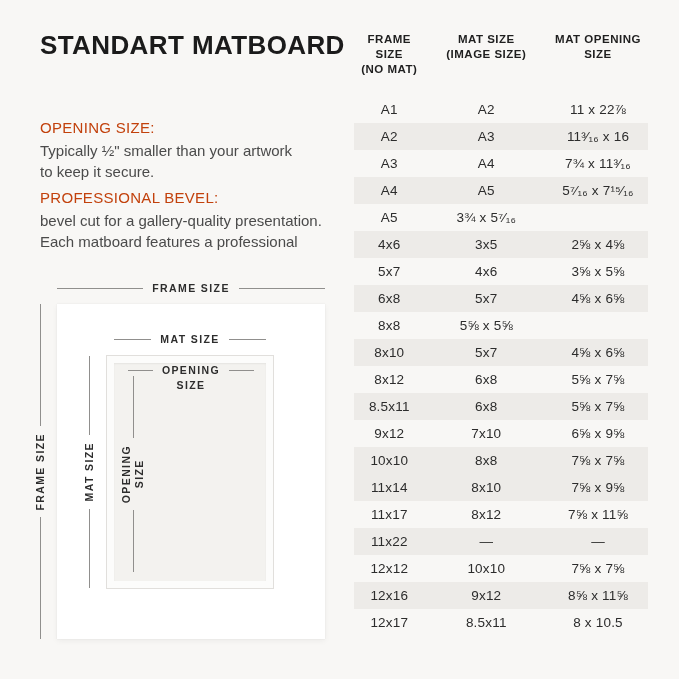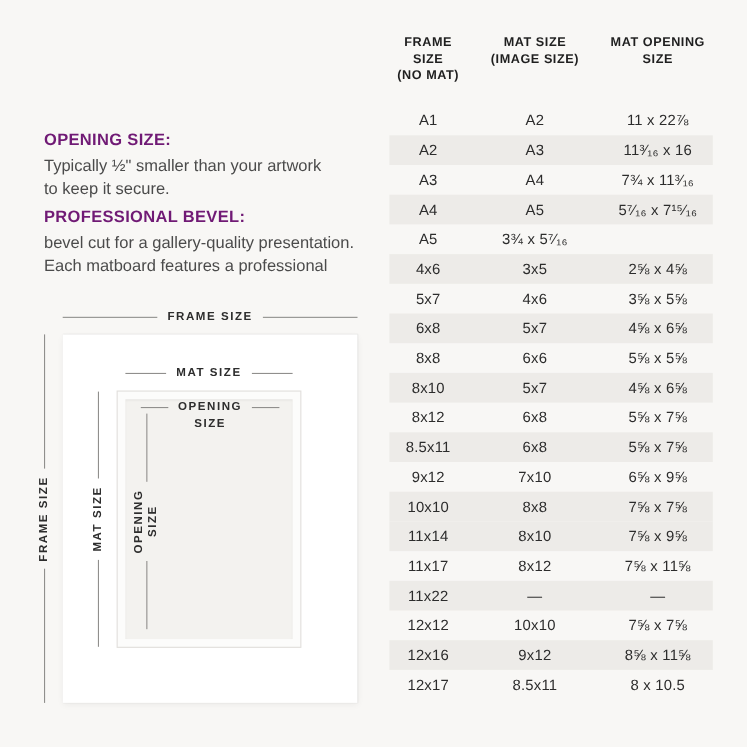--- a/index.html
+++ b/index.html
@@ -14,21 +14,21 @@
 
   
   .title {
     position:absolute; left:40px; top:30px;
     font-size:26px; line-height:30px; font-weight:700;
     letter-spacing:.4px; color:#1b1b1b;
   }
   .info { position:absolute; left:40px; width:300px; }
   .info-opening { top:119px; }
   .info-bevel   { top:189px; }
-  .info-heading { font-size:15px; font-weight:700; letter-spacing:.3px; color:#701a75; margin-bottom:4px; }
+  .info-heading { font-size:15px; font-weight:400; letter-spacing:.3px; color:#c2410c; margin-bottom:4px; }
   .info-line    { font-size:15px; line-height:21px; color:#4b4b4b; }
 
   
   .diagram { position:absolute; left:30px; top:276px; width:302px; height:380px; }
   .frame-rect {
     position:absolute; left:27px; top:28px; width:268px; height:335px;
     background:#ffffff;
     box-shadow:0 0 1px rgba(0,0,0,.10), 0 2px 6px rgba(0,0,0,.05);
     z-index:1;
   }
@@ -70,20 +70,21 @@
   .th { text-align:center; font-size:11.5px; font-weight:700; letter-spacing:.5px; line-height:15px; color:#1f1f1f; }
   .rows { margin-top:19px; }
   .row { display:grid; grid-template-columns:24% 42% 34%; height:27px; align-items:center; }
   .row.shaded { background:#edebe8; }
   .cell { text-align:center; font-size:13.5px; color:#2c2c2c; letter-spacing:.2px; }
 </style>
 </head>
 <body>
 
 <div class="title">
+  <span style="display:block">STANDART MATBOARD</span>
 </div>
 
 <div class="info info-opening">
   <div class="info-heading">OPENING SIZE:</div>
   <div class="info-line">Typically ½" smaller than your artwork</div>
   <div class="info-line">to keep it secure.</div>
 </div>
 
 <div class="info info-bevel">
   <div class="info-heading">PROFESSIONAL BEVEL:</div>
@@ -188,21 +189,20 @@
         <div class="cell">4x6</div>
         <div class="cell">3⅝ x 5⅝</div>
       </div>
       <div class="row shaded">
         <div class="cell">6x8</div>
         <div class="cell">5x7</div>
         <div class="cell">4⅝ x 6⅝</div>
       </div>
       <div class="row">
         <div class="cell">8x8</div>
-        <div class="cell">6x6</div>
         <div class="cell">5⅝ x 5⅝</div>
       </div>
       <div class="row shaded">
         <div class="cell">8x10</div>
         <div class="cell">5x7</div>
         <div class="cell">4⅝ x 6⅝</div>
       </div>
       <div class="row">
         <div class="cell">8x12</div>
         <div class="cell">6x8</div>

